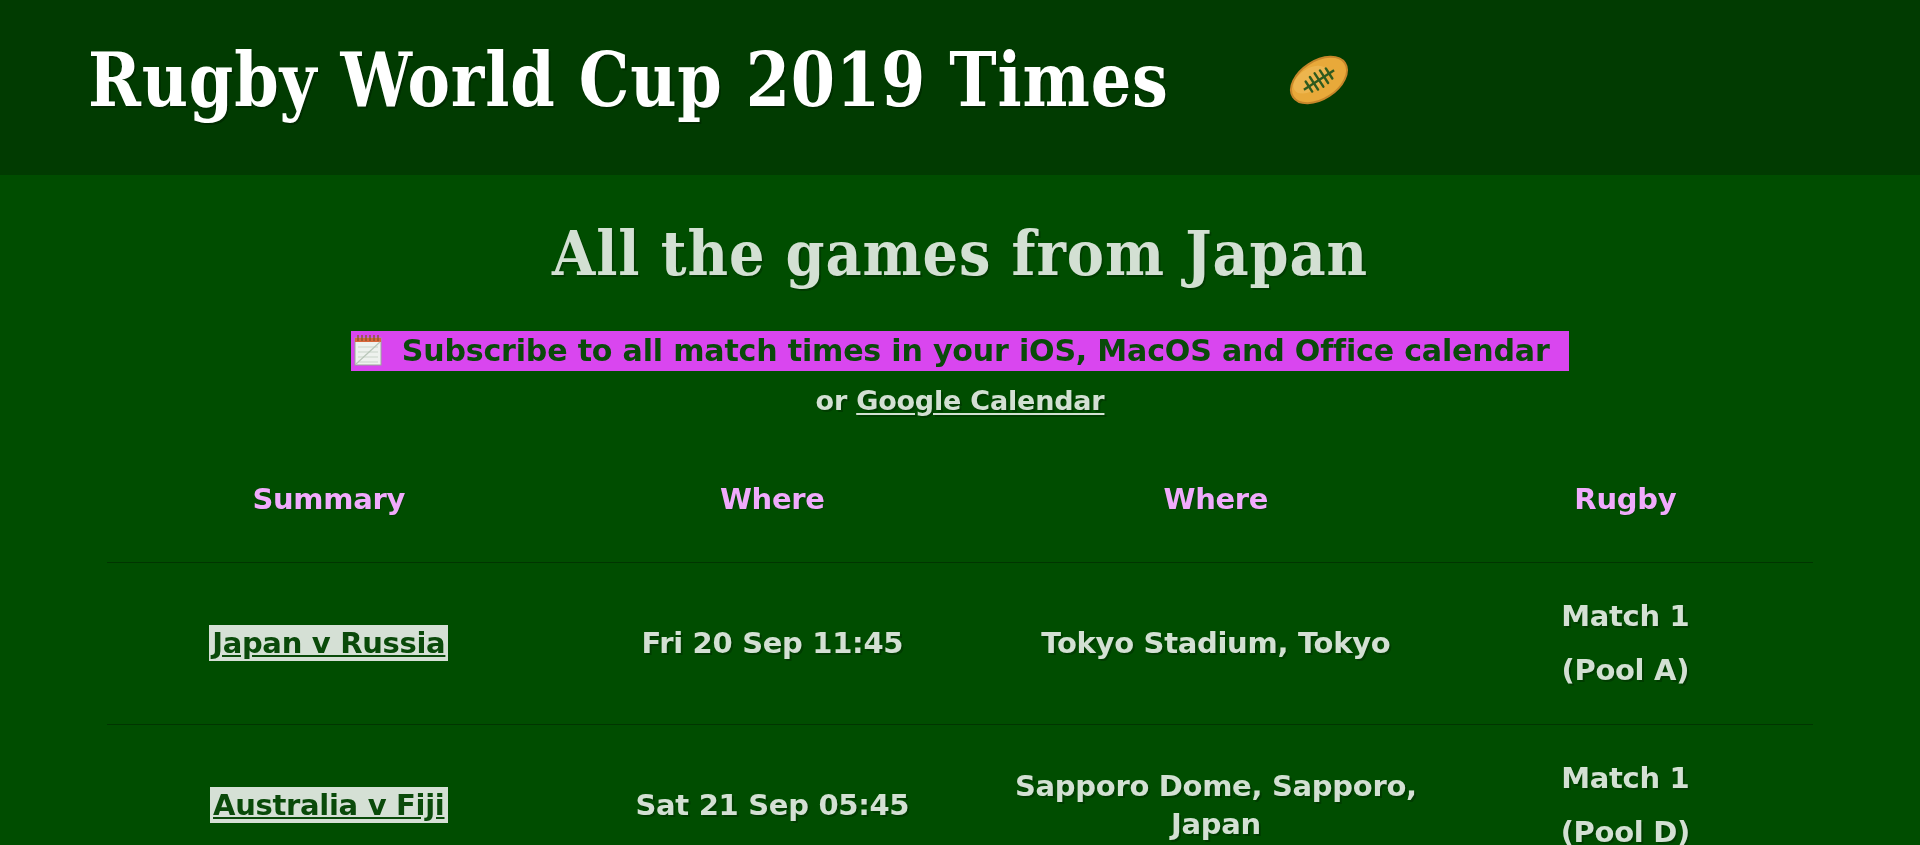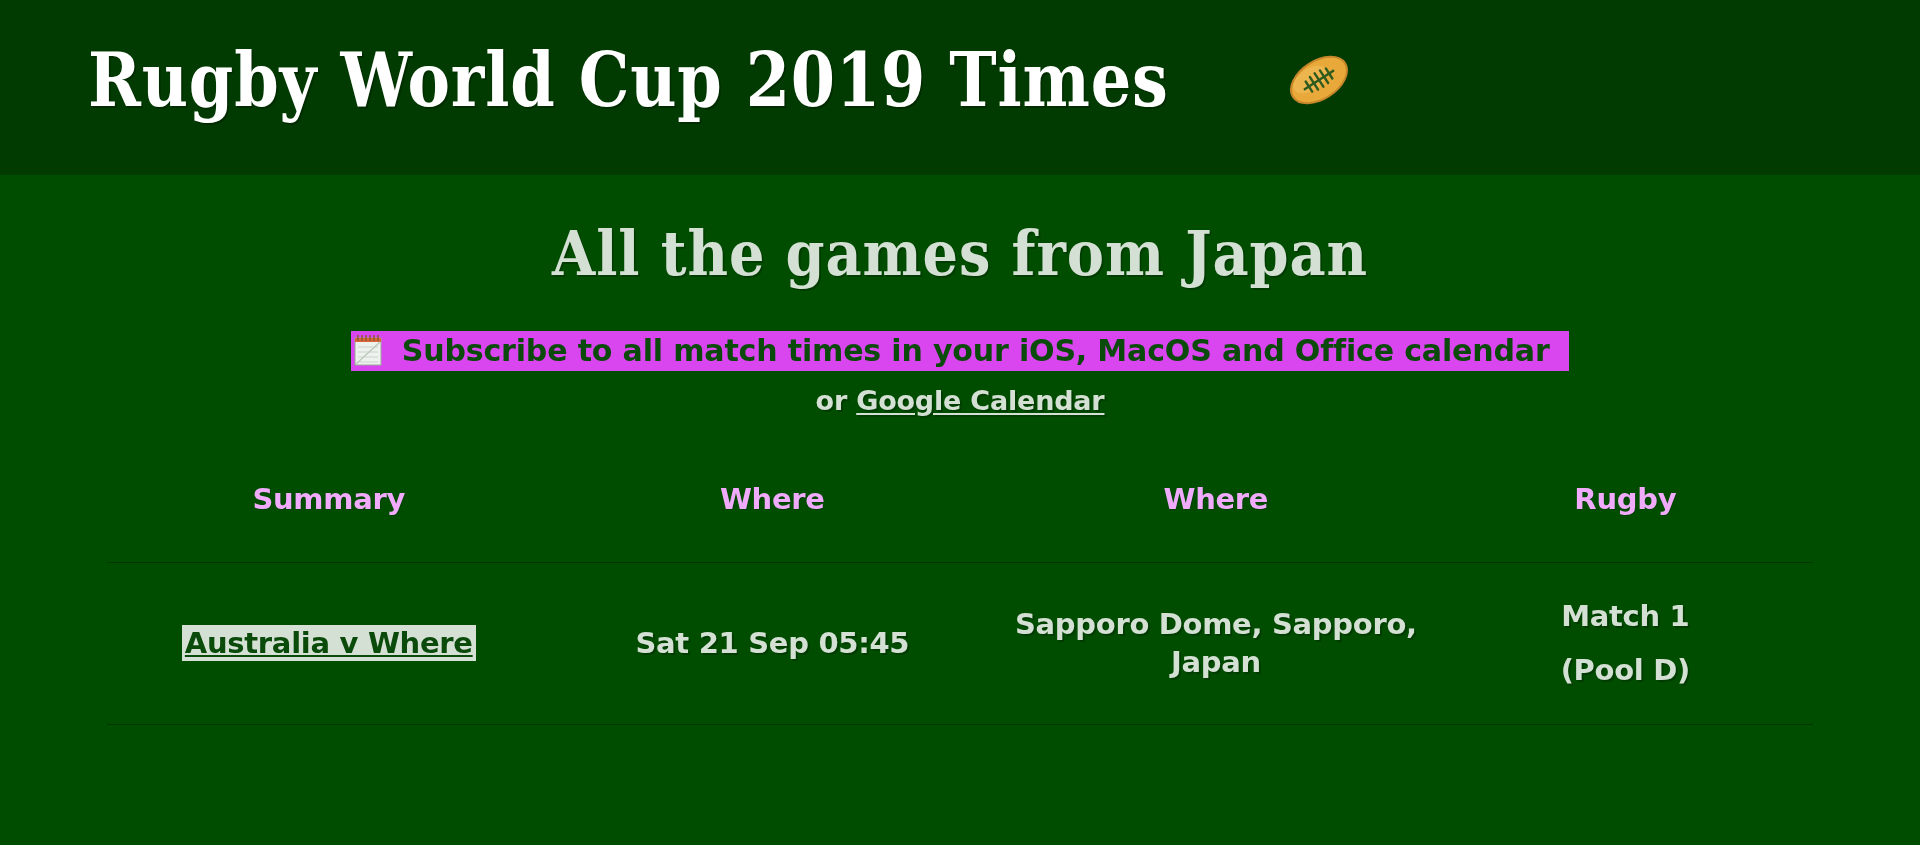--- a/index.html
+++ b/index.html
@@ -253,21 +253,32 @@
       <tr>
         <th>Summary</th>
         <th>Where</th>
         <th>Where</th>
         <th>Rugby</th>
       </tr>
     </thead>
     <tbody>
       <tr>
         <td class="cell-summary">
-          <a class="match-link" href="#">Australia v Where</a>
+          <a class="match-link" href="#">Japan v Russia</a>
+        </td>
+        <td>Fri 20 Sep 11:45</td>
+        <td>Tokyo Stadium, Tokyo</td>
+        <td class="what-cell">
+          <span class="what-line">Match 1</span>
+          <span class="what-line">(Pool A)</span>
+        </td>
+      </tr>
+      <tr>
+        <td class="cell-summary">
+          <a class="match-link" href="#">Australia v Fiji</a>
         </td>
         <td>Sat 21 Sep 05:45</td>
         <td>Sapporo Dome, Sapporo, Japan</td>
         <td class="what-cell">
           <span class="what-line">Match 1</span>
           <span class="what-line">(Pool D)</span>
         </td>
       </tr>
     </tbody>
   </table>

